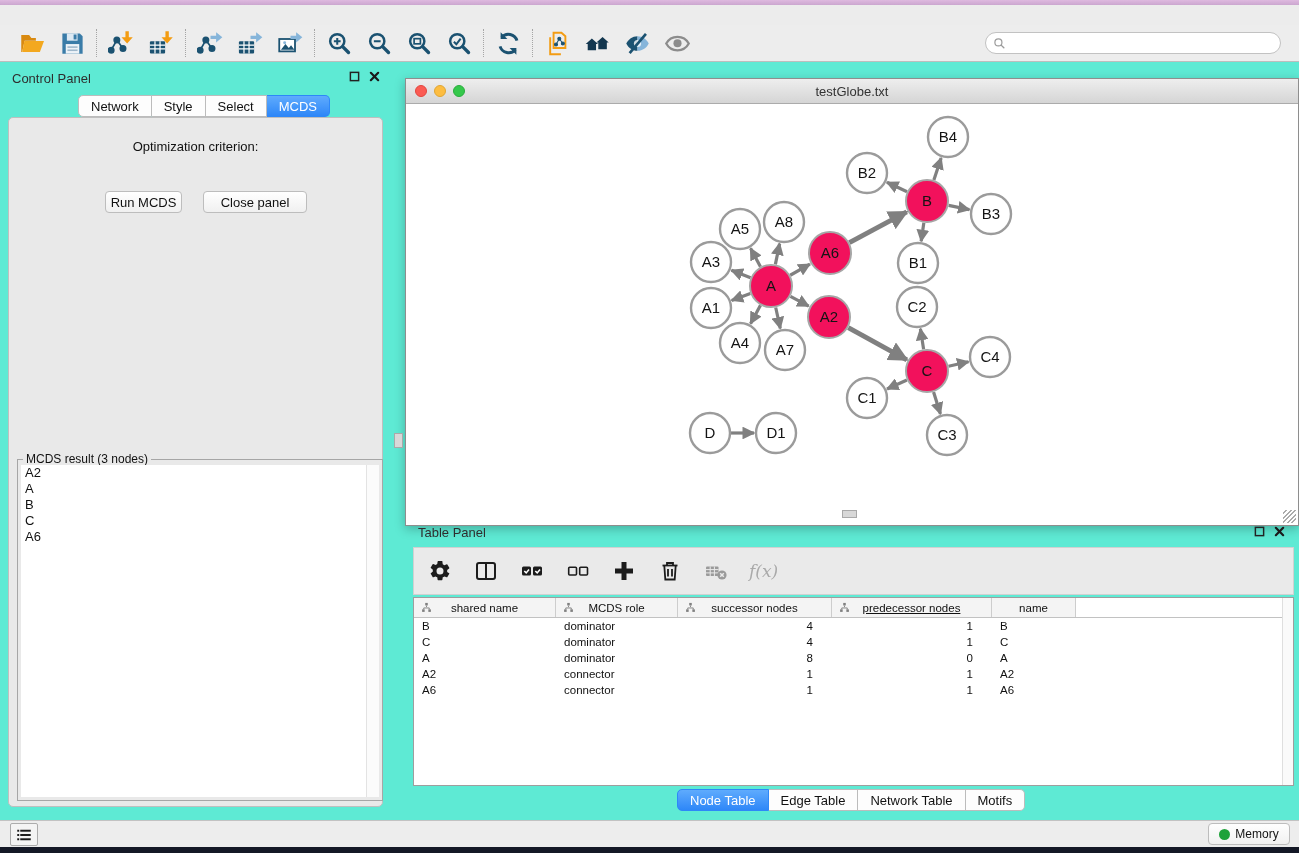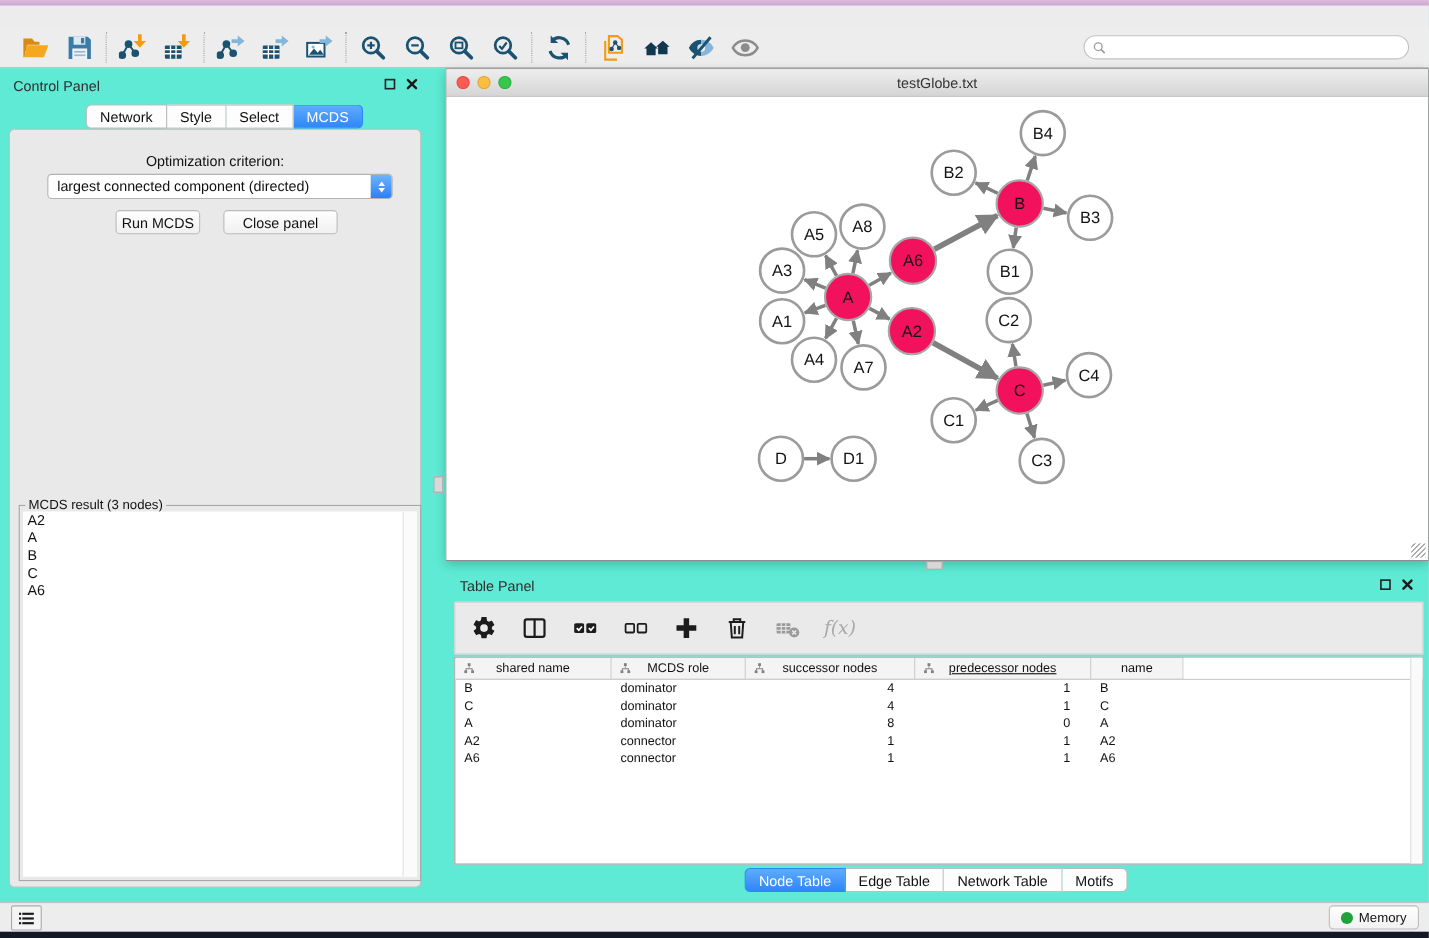--- a/index.html
+++ b/index.html
@@ -66,21 +66,21 @@
   #run-btn { left:96px; top:73px; width:77px; }
   #closepanel-btn { left:194px; top:73px; width:104px; }
 
   .groupbox { position:absolute; left:8px; top:341px; width:366px; height:342px; border:1px solid #A6A6A6; }
   .groupbox-label { position:absolute; top:-8px; left:5px; background:#E9E9E9; padding:0 3px; font-size:12px; color:#111; }
   #mcds-list { position:absolute; left:3px; right:3px; top:5px; bottom:3px; background:#fff; overflow:hidden; }
   .list-item { font-size:13px; color:#111; height:16px; line-height:16px; padding:0 4px; cursor:default; }
   .scroll-track { position:absolute; top:0; right:0; width:13px; height:100%; background:#FBFBFB; border-left:1px solid #E3E3E3; }
 
   
-  #network-window { position:absolute; left:405px; top:0; width:894px; height:448px; background:#fff;
+  #network-window { position:absolute; left:405px; top:16px; width:894px; height:448px; background:#fff;
     border:1px solid #8E8E8E; box-shadow:0 3px 10px rgba(0,0,0,0.25); }
   #nw-titlebar { position:absolute; left:0; top:0; width:100%; height:25px;
     background:linear-gradient(#EEEEEE,#D5D5D5); border-bottom:1px solid #ABABAB; display:flex; align-items:center; }
   #nw-titlebar .lights { margin-left:9px; }
   #nw-titlebar .wtitle { position:absolute; left:0; right:0; text-align:center; font-size:13px; color:#333; }
   #network-canvas { position:absolute; left:0; top:25px; width:892px; height:421px; background:#fff; }
   #resize-grip { position:absolute; right:2px; bottom:2px; width:13px; height:13px; cursor:nwse-resize;
     background:repeating-linear-gradient(135deg, transparent 0 2px, #ABABAB 2px 3.2px); }
 
   .split-handle { position:absolute; background:#D8D8D8; border:1px solid #A9A9A9; }
@@ -311,27 +311,20 @@
       </div>
       <div class="seg" id="cp-tabs">
           <button class="seg-btn">Network</button>
           <button class="seg-btn">Style</button>
           <button class="seg-btn">Select</button>
           <button class="seg-btn active">MCDS</button>
         </div>
 
       <div id="cp-body">
         <div id="opt-label">Optimization criterion:</div>
-        <div id="criterion-dd">
-          <span class="dd-text">largest connected component (directed)</span>
-          <span class="dd-stepper">
-            <span class="chev-up"></span>
-              <span class="chev-dn"></span>
-          </span>
-        </div>
         <button class="mac-btn" id="run-btn">Run MCDS</button>
         <button class="mac-btn" id="closepanel-btn">Close panel</button>
 
         <div class="groupbox">
           <span class="groupbox-label">MCDS result (3 nodes)</span>
           <div id="mcds-list">
 
           <div class="list-item">A2</div>
               <div class="list-item">A</div>
               <div class="list-item">B</div>

